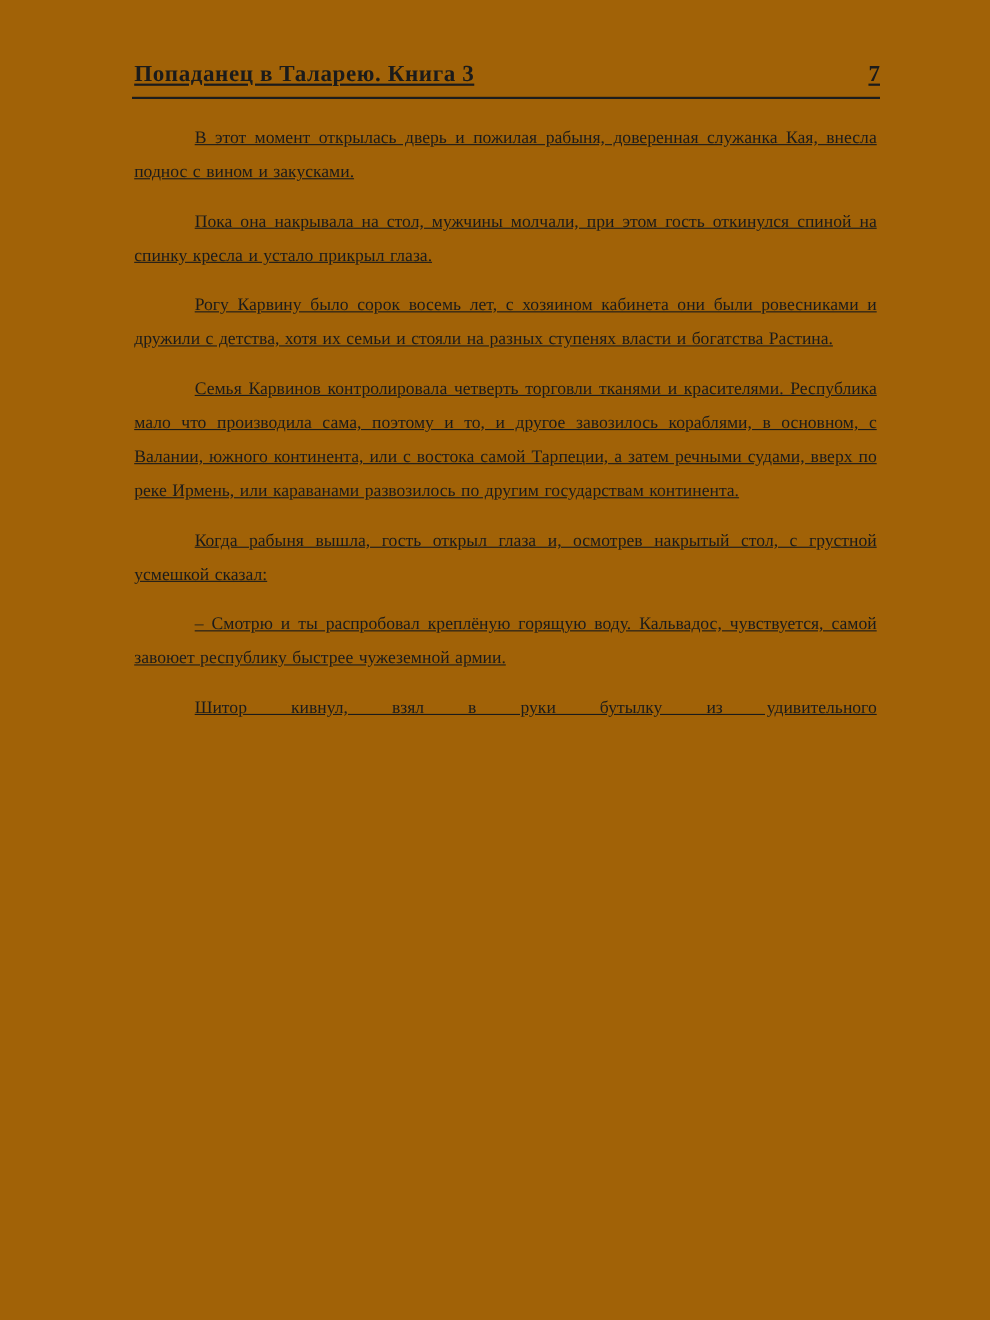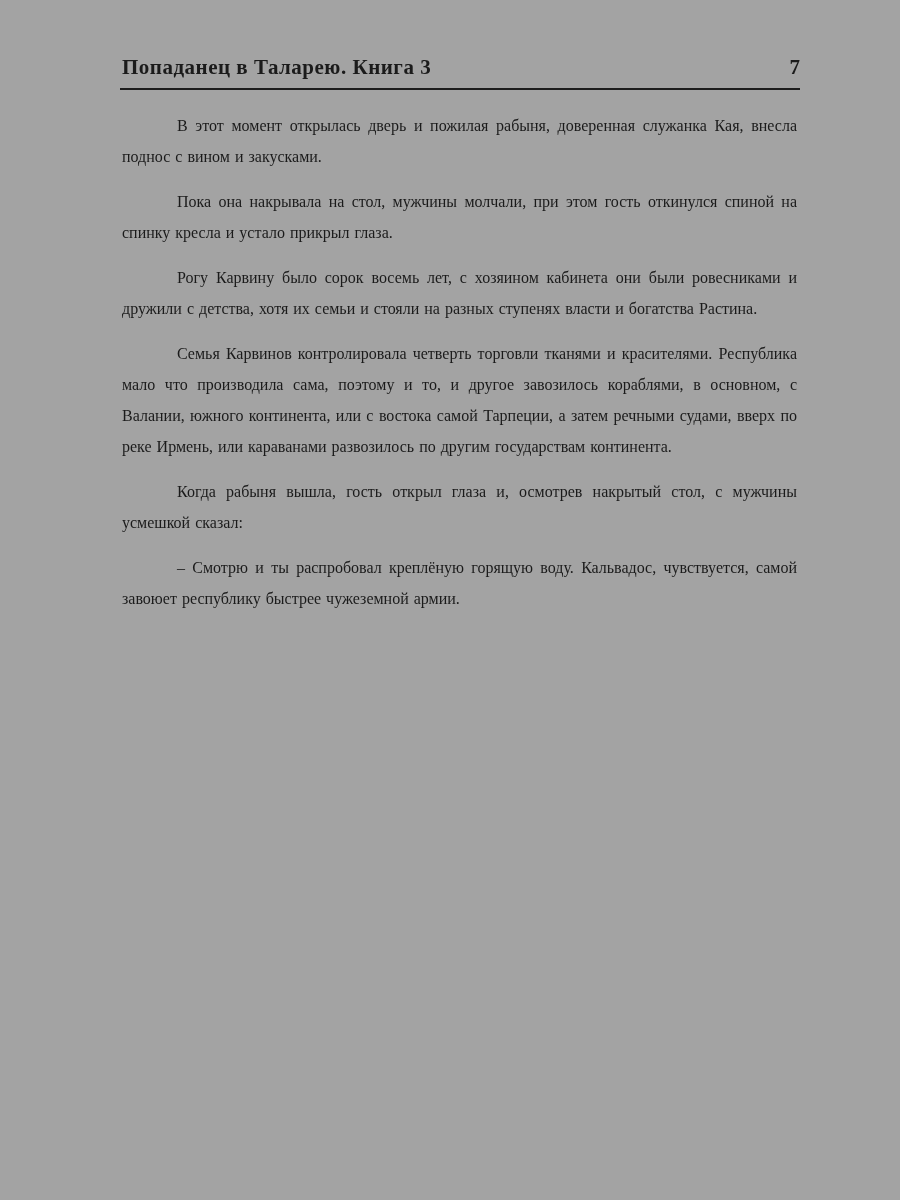--- a/index.html
+++ b/index.html
@@ -5,25 +5,26 @@
   html, body {
     margin: 0;
     padding: 0;
     background: #ffffff;
   }
   .page {
     position: relative;
     width: 900px;
     height: 1200px;
     margin: 0 auto;
-    background: #a3a3a3;
+    background: #a16207;
     color: #1b1b1b;
     font-family: "Liberation Serif", "DejaVu Serif", serif;
     box-sizing: border-box;
     overflow: hidden;
+    text-decoration: underline;
   }
   .running-head {
     display: flex;
     justify-content: space-between;
     align-items: baseline;
     padding: 55px 100px 0 122px;
   }
   .running-title {
     font-size: 21px;
     font-weight: bold;
@@ -66,17 +67,18 @@
     <span class="page-number">7</span>
   </div>
 
   <hr class="head-rule">
 
   <div class="body-text">
     <p>В этот момент открылась дверь и пожилая рабыня, доверенная служанка Кая, внесла поднос с вином и закусками.</p>
     <p>Пока она накрывала на стол, мужчины молчали, при этом гость откинулся спиной на спинку кресла и устало прикрыл глаза.</p>
     <p>Рогу Карвину было сорок восемь лет, с хозяином кабинета они были ровесниками и дружили с детства, хотя их семьи и стояли на разных ступенях власти и богатства Растина.</p>
     <p>Семья Карвинов контролировала четверть торговли тканями и красителями. Республика мало что производила сама, поэтому и то, и другое завозилось кораблями, в основном, с Валании, южного континента, или с востока самой Тарпеции, а затем речными судами, вверх по реке Ирмень, или караванами развозилось по другим государствам континента.</p>
-    <p>Когда рабыня вышла, гость открыл глаза и, осмотрев накрытый стол, с мужчины усмешкой сказал:</p>
+    <p>Когда рабыня вышла, гость открыл глаза и, осмотрев накрытый стол, с грустной усмешкой сказал:</p>
     <p>– Смотрю и ты распробовал креплёную горящую воду. Кальвадос, чувствуется, самой завоюет республику быстрее чужеземной армии.</p>
+    <p class="last-line-full">Шитор кивнул, взял в руки бутылку из удивительного</p>
   </div>
 
 </div>
 
 </body></html>

